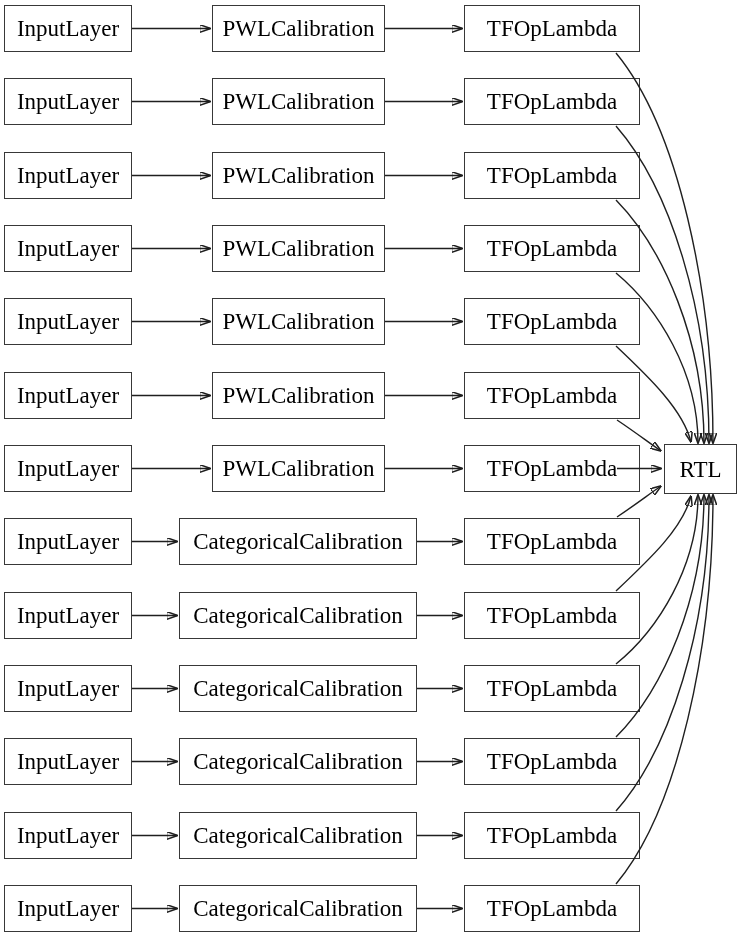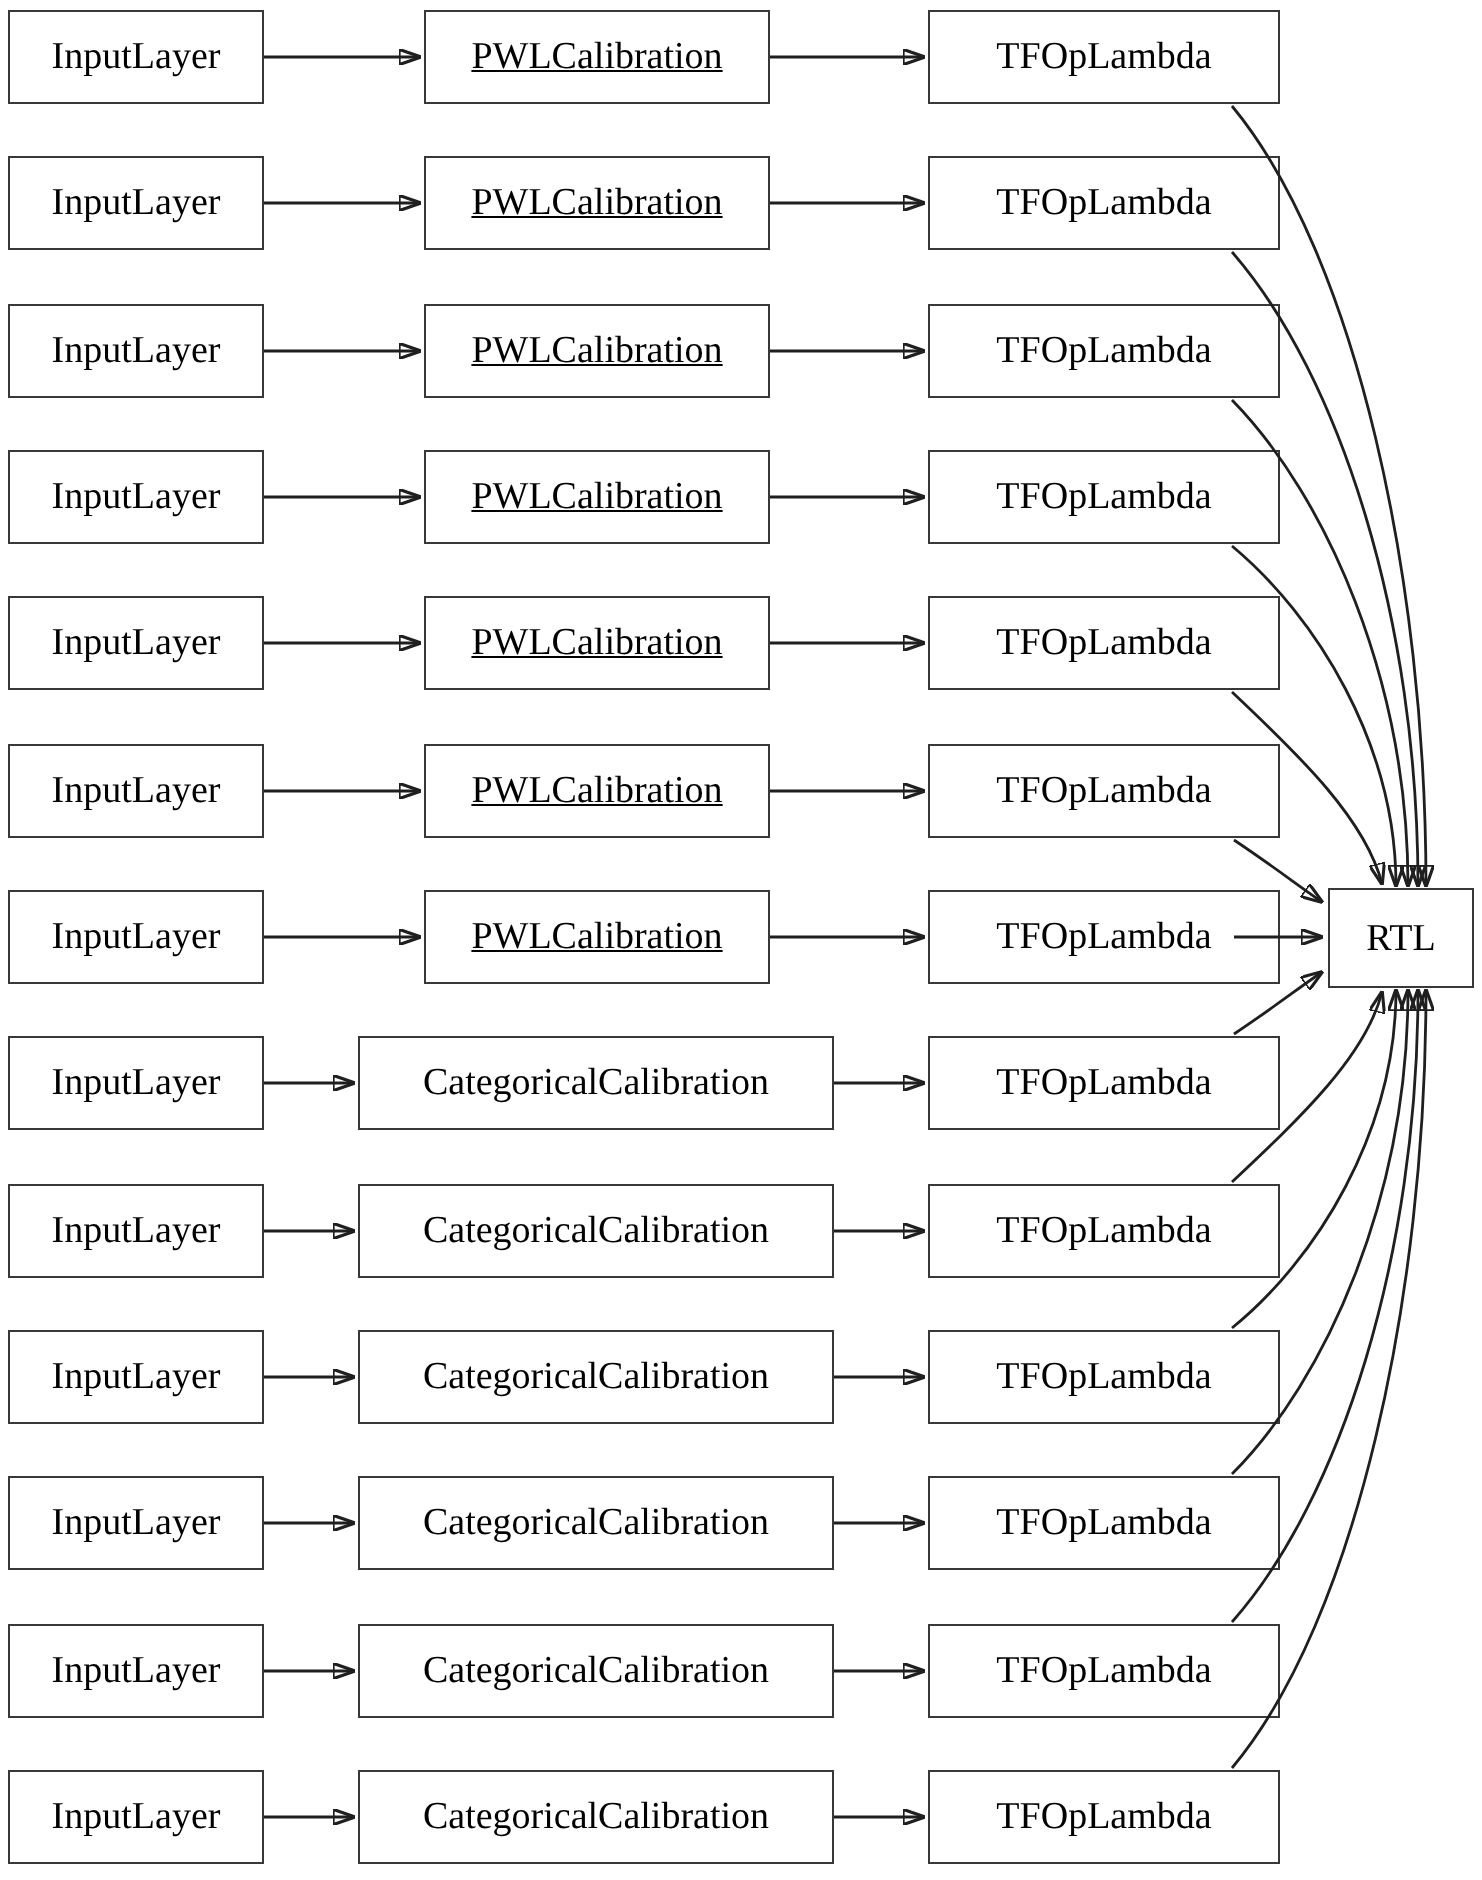--- a/index.html
+++ b/index.html
@@ -10,25 +10,25 @@
     font-family:"Liberation Serif","DejaVu Serif",serif;
     overflow:hidden;
   }
   .node{
     position:absolute;
     height:47px;
     box-sizing:border-box;
     border:1.5px solid #383838;
     background:#ffffff;
     display:flex;align-items:center;justify-content:center;
-    font-size:19px;line-height:1;color:#000000;
+    font-size:23px;line-height:1;color:#000000;
     white-space:nowrap;
   }
   .col-input{left:4px;width:128px;}
-  .col-pwl{left:212px;width:173px;text-decoration:underline;}
+  .col-pwl{left:212px;width:173px;}
   .col-cat{left:179px;width:238px;}
   .col-lam{left:464px;width:176px;}
   .rtl-node{left:664px;top:444px;width:73px;height:50px;}
   #edges{
     position:absolute;left:0;top:0;
     pointer-events:none;
   }
   #edges path, #edges line{
     fill:none;stroke:#1f1f1f;stroke-width:1.4;
   }

